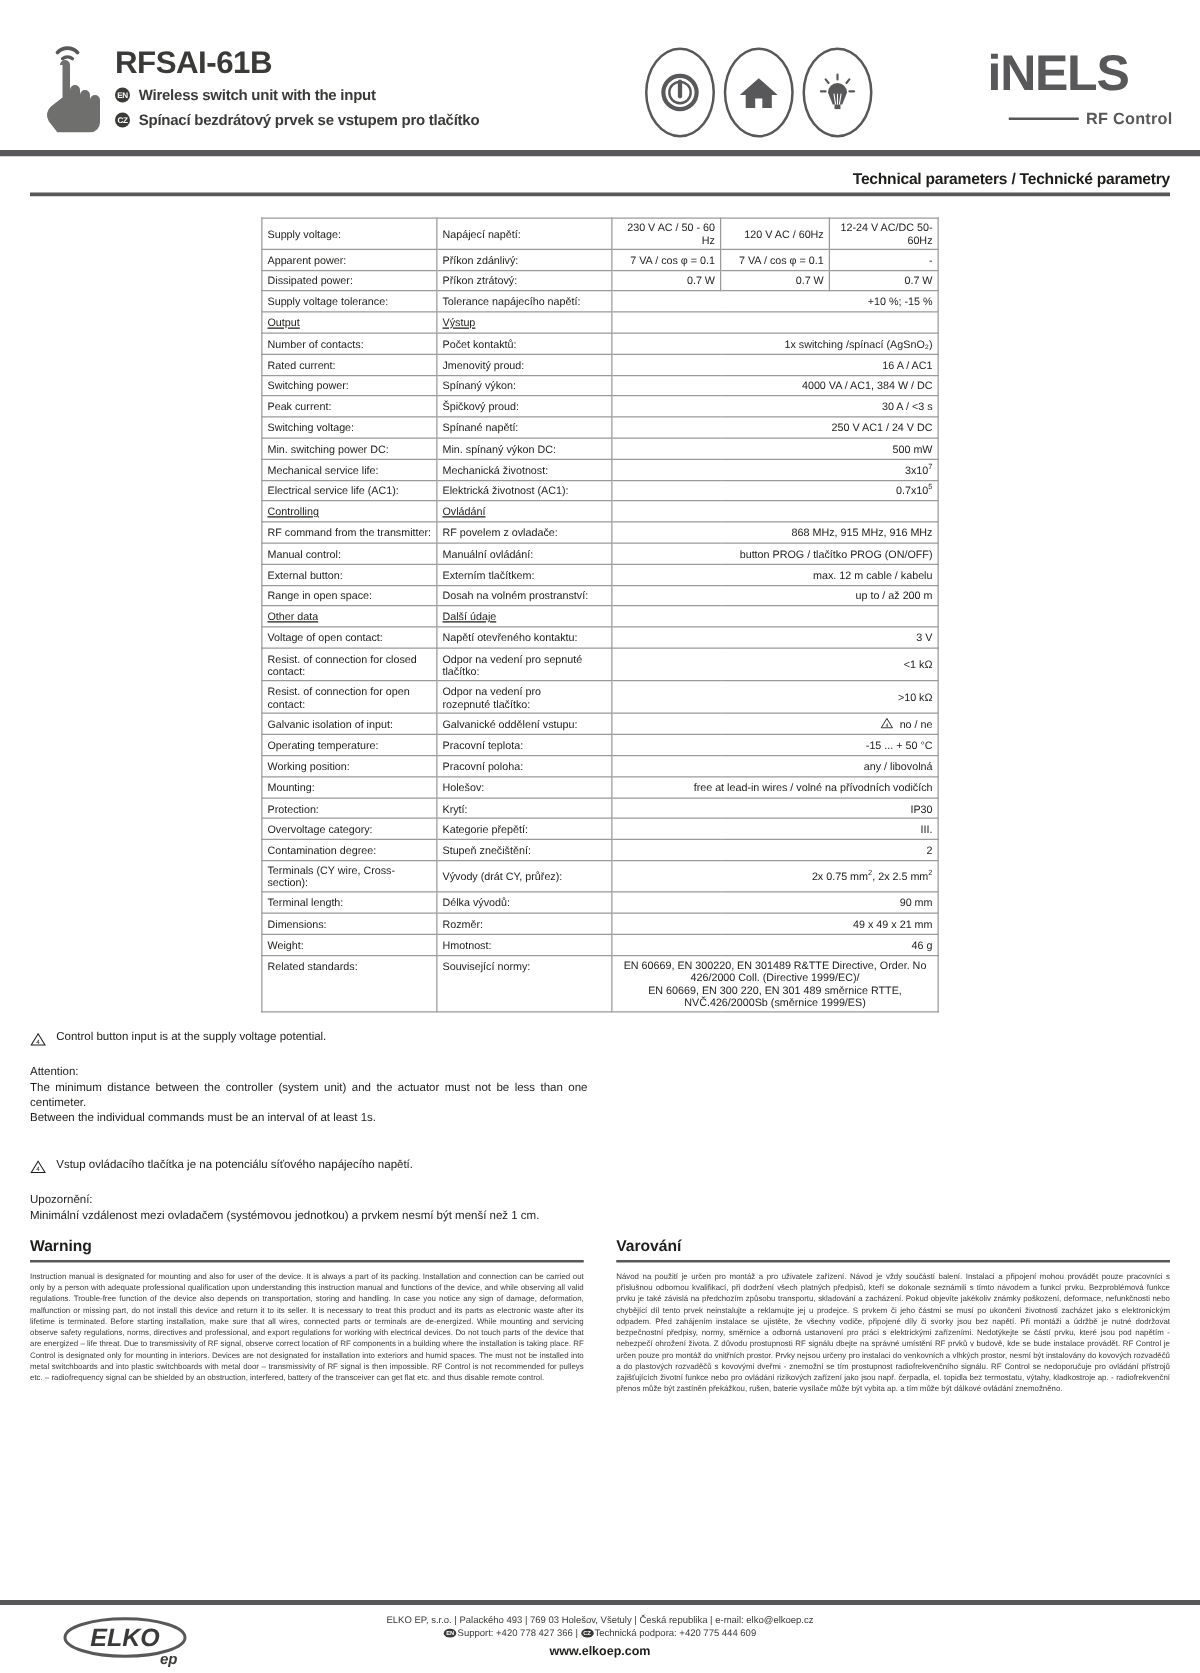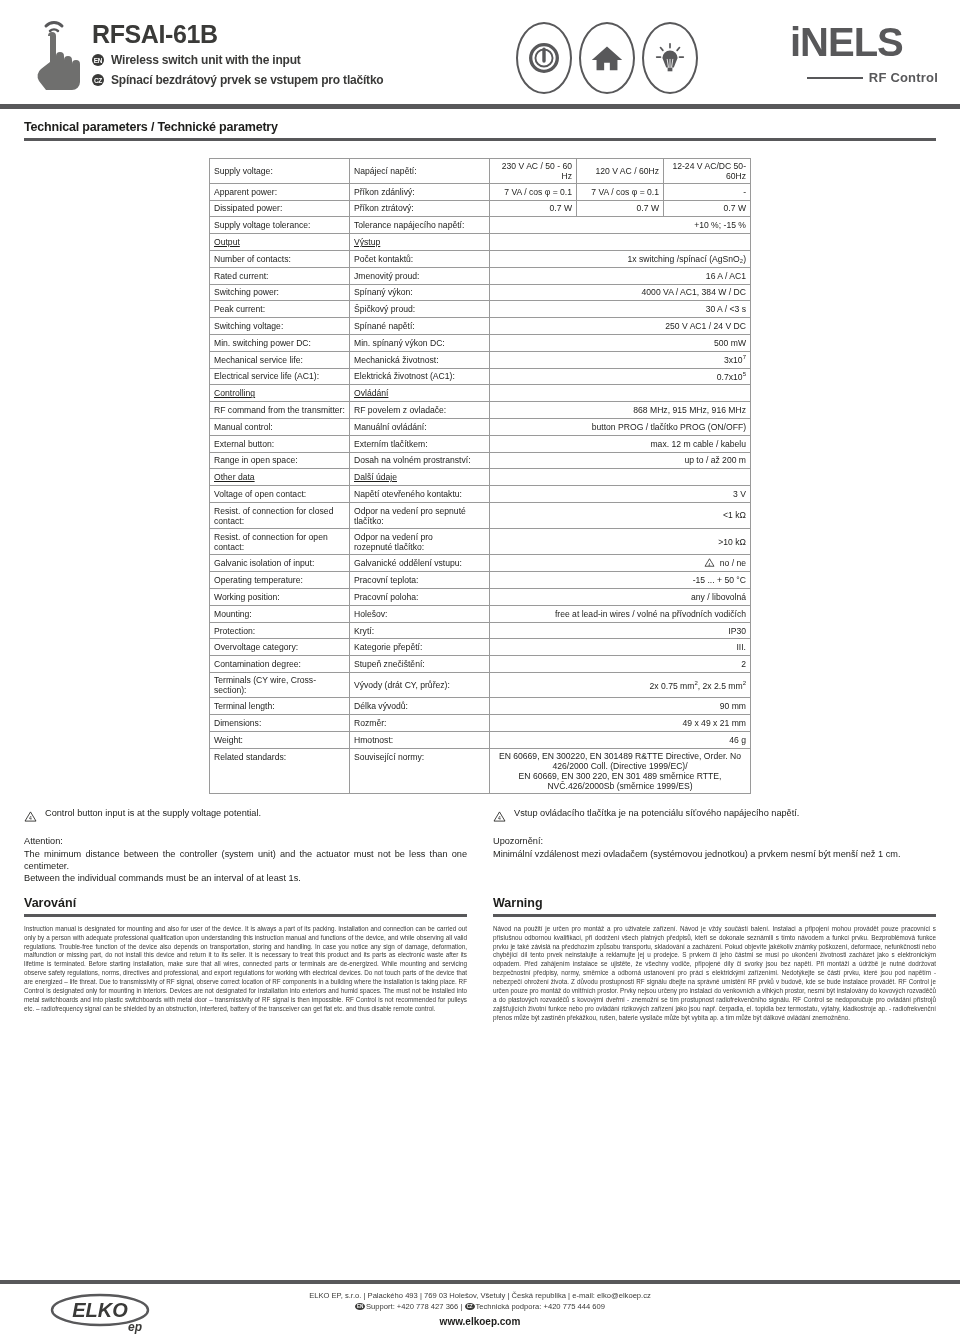--- a/index.html
+++ b/index.html
@@ -7,21 +7,21 @@
   body {
     width: 960px; height: 1338px;
     background:#ffffff;
     font-family: "Liberation Sans", sans-serif;
     color:#1d1d1b;
     position:relative;
     overflow:hidden;
   }
 
   
-  .header { position:relative; height:104px; padding:0 33px; }
+  .header { position:relative; height:104px; padding:0 33px;margin-top:16px; }
   .hand-icon { position:absolute; left:26px; top:18px; width:56px; height:72px; }
   .title-block { position:absolute; left:92px; top:22px; }
   .product-title {
     font-size:25px; font-weight:bold; letter-spacing:-0.4px;
     line-height:1; color:#3a3a38;
   }
   .lang-line { display:flex; align-items:center; margin-top:6px; }
   .lang-badge {
     width:12px; height:12px; border-radius:50%;
     background:#3a3a38; color:#fff;
@@ -41,21 +41,21 @@
   .rf-control-row { display:flex; align-items:center; justify-content:flex-end; margin-top:2px; }
   .rf-line { height:2px; background:#58585a; width:56px; margin-right:6px; }
   .rf-text { font-size:13px; font-weight:bold; color:#58585a; letter-spacing:0.2px; }
 
   .header-rule { height:5px; background:#58585a; margin:0; }
 
   
   .section { padding:0 24px; }
   .section-title {
     font-size:12.5px; font-weight:bold; color:#1d1d1b;
-    margin-top:11px; letter-spacing:-0.2px;
+    margin-top:11px; letter-spacing:-0.2px;text-align:right;
   }
   .section-rule { height:2.5px; background:#58585a; margin-top:4px; }
 
   
   .tbl-wrap { margin:17px auto 0; width:542px; }
   table.params { border-collapse:collapse; width:100%; table-layout:fixed; }
   table.params td {
     border:1px solid #9a9a9a;
     font-size:8.6px;
     padding:2.0px 4px;
@@ -68,21 +68,21 @@
   td.c-cz { width:140px; }
   td.val { text-align:right; }
   td.grouphdr { border-bottom:1px solid #9a9a9a; }
   .grouphdr span { text-decoration:underline; }
   td.blank { border-left:1px solid #9a9a9a; }
   .sup { font-size:6px; vertical-align:super; }
   .std-cell { font-size:7px; line-height:1.45; text-align:center; }
   .warn-tri { display:inline-block; vertical-align:-1px; margin-right:2px; }
 
   
-  .notes { display:flex; padding:0 24px; margin-top:14px; gap:26px; }
+  .notes { display:flex; padding:0 24px; margin-top:14px; gap:26px;flex-direction:column; }
   .note-col { width:446px; }
   .note-warn-line { display:flex; align-items:flex-start; gap:6px; }
   .note-warn-text { font-size:9.2px; line-height:1.3; color:#1d1d1b; }
   .note-head { font-size:9.2px; margin-top:9px; line-height:1.35; color:#1d1d1b; }
   .note-body { font-size:9.2px; line-height:1.32; color:#1d1d1b; text-align:justify; }
 
   .warn-title-row { display:flex; padding:0 24px; margin-top:12px; gap:26px; }
   .warn-title-col { width:446px; }
   .warn-title { font-size:12.5px; font-weight:bold; color:#1d1d1b; }
   .warn-title-rule { height:2.5px; background:#58585a; margin-top:4px; }
@@ -404,25 +404,25 @@
       </span>
       <span class="note-warn-text">Vstup ovládacího tlačítka je na potenciálu síťového napájecího napětí.</span>
     </div>
     <div class="note-head">Upozornění:</div>
     <div class="note-body">Minimální vzdálenost mezi ovladačem (systémovou jednotkou) a prvkem nesmí být menší než 1 cm.</div>
   </div>
 </div>
 
 <div class="warn-title-row">
   <div class="warn-title-col">
+    <div class="warn-title">Warning</div>
+    <div class="warn-title-rule"></div>
+  </div>
+  <div class="warn-title-col">
     <div class="warn-title">Varování</div>
-    <div class="warn-title-rule"></div>
-  </div>
-  <div class="warn-title-col">
-    <div class="warn-title">Warning</div>
     <div class="warn-title-rule"></div>
   </div>
 </div>
 
 <div class="legal">
   <div class="legal-col">
     <div class="legal-text">Instruction manual is designated for mounting and also for user of the device. It is always a part of its packing. Installation and connection can be carried out only by a person with adequate professional qualification upon understanding this instruction manual and functions of the device, and while observing all valid regulations. Trouble-free function of the device also depends on transportation, storing and handling. In case you notice any sign of damage, deformation, malfunction or missing part, do not install this device and return it to its seller. It is necessary to treat this product and its parts as electronic waste after its lifetime is terminated. Before starting installation, make sure that all wires, connected parts or terminals are de-energized. While mounting and servicing observe safety regulations, norms, directives and professional, and export regulations for working with electrical devices. Do not touch parts of the device that are energized – life threat. Due to transmissivity of RF signal, observe correct location of RF components in a building where the installation is taking place. RF Control is designated only for mounting in interiors. Devices are not designated for installation into exteriors and humid spaces. The must not be installed into metal switchboards and into plastic switchboards with metal door – transmissivity of RF signal is then impossible.  RF Control is not recommended for pulleys etc. – radiofrequency signal can be shielded by an obstruction, interfered, battery of the transceiver can get flat etc. and thus disable remote control.</div>
   </div>
   <div class="legal-col">
     <div class="legal-text">Návod na použití je určen pro montáž a pro uživatele zařízení. Návod je vždy součástí balení. Instalaci a připojení mohou provádět pouze pracovníci s příslušnou odbornou kvalifikací, při dodržení všech platných předpisů, kteří se dokonale seznámili s tímto návodem a funkcí prvku. Bezproblémová funkce prvku je také závislá na předchozím způsobu transportu, skladování a zacházení. Pokud objevíte jakékoliv známky poškození, deformace, nefunkčnosti nebo chybějící díl tento prvek neinstalujte a reklamujte jej u prodejce. S prvkem či jeho částmi se musí po ukončení životnosti zacházet jako s elektronickým odpadem. Před zahájením instalace se ujistěte, že všechny vodiče, připojené díly či svorky jsou bez napětí. Při montáži a údržbě je  nutné dodržovat bezpečnostní předpisy, normy, směrnice a odborná ustanovení pro práci s elektrickými zařízeními. Nedotýkejte se částí prvku, které jsou pod napětím - nebezpečí ohrožení života. Z důvodu prostupnosti RF signálu dbejte na správné umístění RF prvků v budově, kde se bude instalace provádět. RF Control je určen pouze pro montáž do vnitřních prostor. Prvky nejsou určeny pro instalaci do venkovních a vlhkých prostor, nesmí být instalovány do kovových rozvaděčů a do plastových rozvaděčů s kovovými dveřmi - znemožní se tím prostupnost radiofrekvenčního signálu. RF Control se nedoporučuje pro ovládání přístrojů zajišťujících životní funkce nebo pro ovládání rizikových zařízení jako jsou např. čerpadla, el. topidla bez termostatu, výtahy, kladkostroje ap. - radiofrekvenční přenos může být zastíněn překážkou, rušen, baterie vysílače může být vybita ap. a tím může být dálkové ovládání znemožněno.</div>

